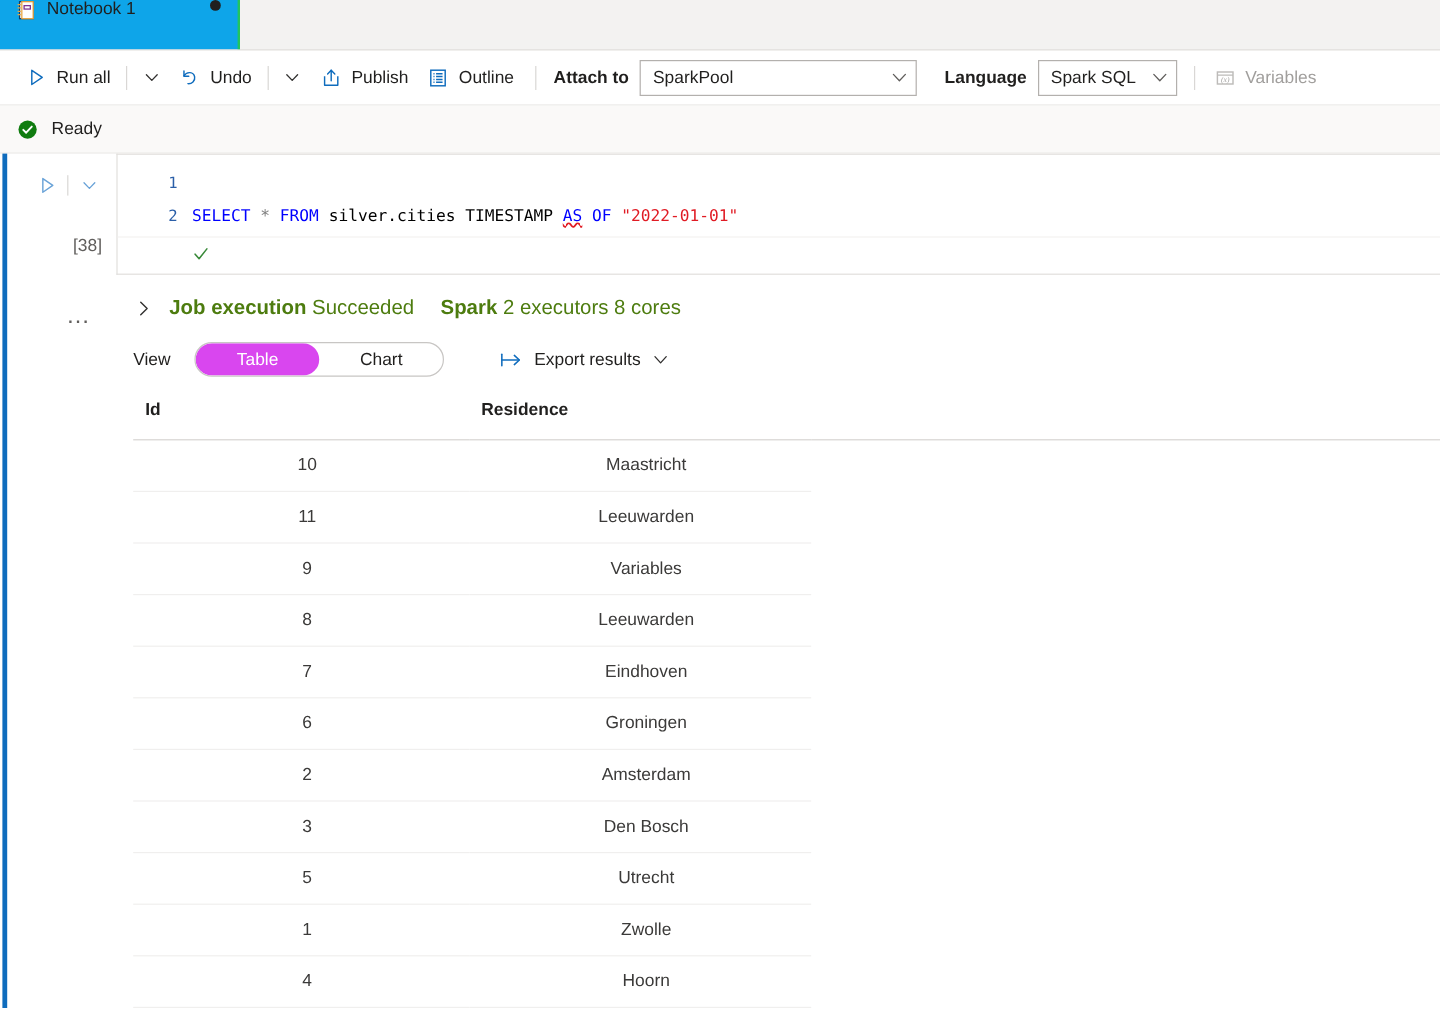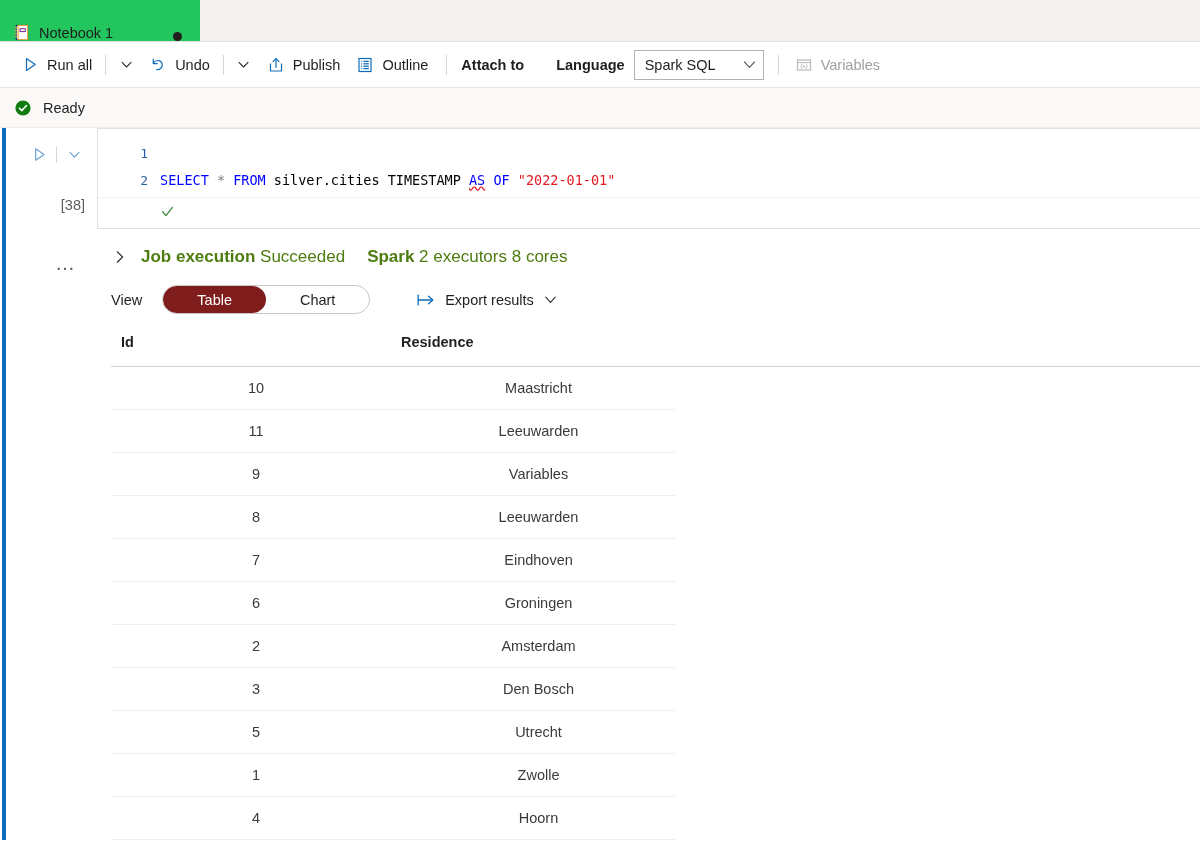--- a/index.html
+++ b/index.html
@@ -22,27 +22,27 @@
   .tabbar {
     height: 41px;
     background: #f3f2f1;
     border-bottom: 1px solid #e1dfdd;
     display: flex;
     align-items: stretch;
     position: relative;
   }
   .tab {
     display: flex;
-    align-items: flex-end;
+    align-items: flex-start;
     gap: 9px;
     padding: 0 14px 0 13px;
-    background: #22c55e;
+    background: #0ea5e9;
     min-width: 200px;
     box-sizing: border-box;
-    border-right: 4px solid #22c55e;
+    border-right: 2px solid #22c55e;
     position: relative;
   }
   .tab-icon {
     width: 17px;
     height: 17px;
     flex: 0 0 auto;
     display: block;
   }
   .tab-label {
     font-size: 14.5px;
@@ -121,21 +121,21 @@
     cursor: pointer;
   }
   .combo-value {
     flex: 1 1 auto;
     font-size: 14.5px;
     color: #201f1e;
     white-space: nowrap;
     overflow: hidden;
   }
   .combo-attach { width: 231px; }
-  .combo-lang { width: 130px; }
+  .combo-lang { width: 116px; }
 
   
   .statusbar {
     height: 40px;
     background: #faf9f8;
     border-bottom: 1px solid #edebe9;
     display: flex;
     align-items: center;
     padding-left: 14px;
     box-sizing: border-box;
@@ -328,21 +328,21 @@
     flex: 1 1 50%;
     display: flex;
     align-items: center;
     justify-content: center;
     font-size: 14.5px;
     cursor: pointer;
     color: #201f1e;
     border-radius: 15px;
   }
   .pill.active {
-    background: #7f1d1d;
+    background: #d946ef;
     color: #ffffff;
     text-align: right;
   }
   .export {
     display: flex;
     align-items: center;
     gap: 9px;
     margin-left: 42px;
     cursor: pointer;
   }
@@ -455,20 +455,26 @@
       <line x1="5.2" y1="12.6" x2="6.1" y2="12.6" stroke="#0f6cbd" stroke-width="1.3"></line>
       <line x1="7.4" y1="12.6" x2="12.8" y2="12.6" stroke="#0f6cbd" stroke-width="1.3"></line>
     </svg>
     <span>Outline</span>
   </div>
 
   <div class="cmd-sep" style="margin-left:10px;margin-right:4px;"></div>
 
   <span class="cmd-label-strong">Attach to</span>
 
+  <div class="combo combo-attach">
+    <span class="combo-value">SparkPool</span>
+    <svg width="15" height="15" viewBox="0 0 15 15">
+      <path d="M2.5 5 L7.5 10.3 L12.5 5" fill="none" stroke="#605e5c" stroke-width="1.1" stroke-linecap="round" stroke-linejoin="round"></path>
+    </svg>
+  </div>
 
   <span class="cmd-label-strong" style="margin-left:23px;">Language</span>
 
   <div class="combo combo-lang">
     <span class="combo-value">Spark SQL</span>
     <svg width="15" height="15" viewBox="0 0 15 15">
       <path d="M2.5 5 L7.5 10.3 L12.5 5" fill="none" stroke="#605e5c" stroke-width="1.1" stroke-linecap="round" stroke-linejoin="round"></path>
     </svg>
   </div>
 

